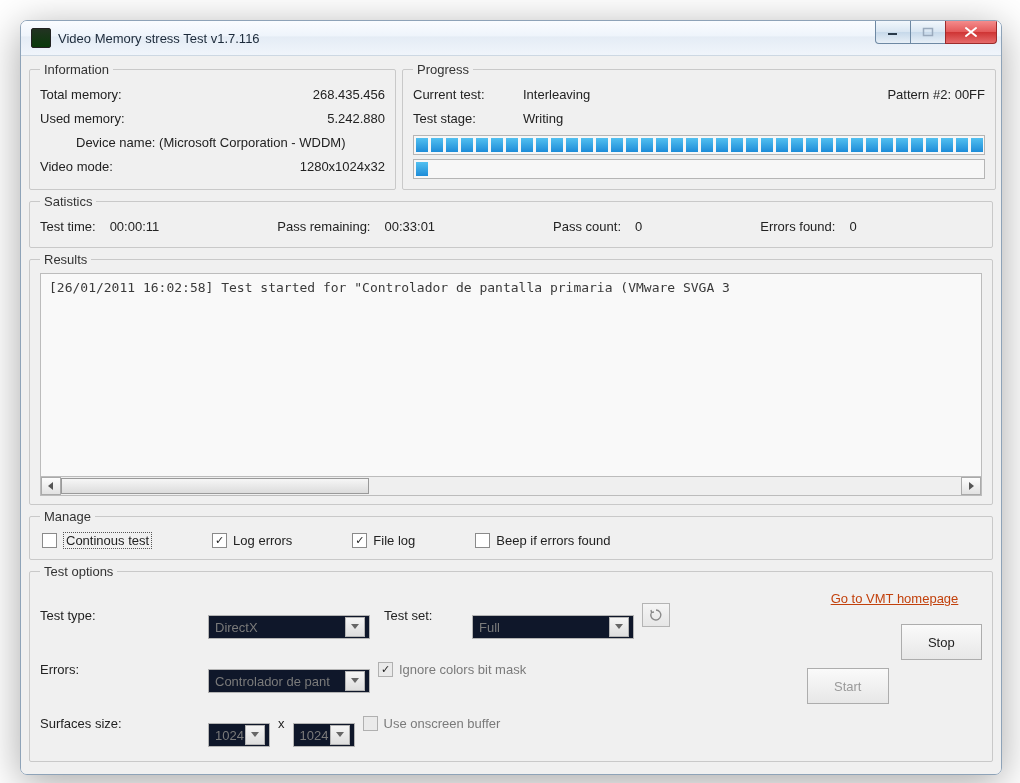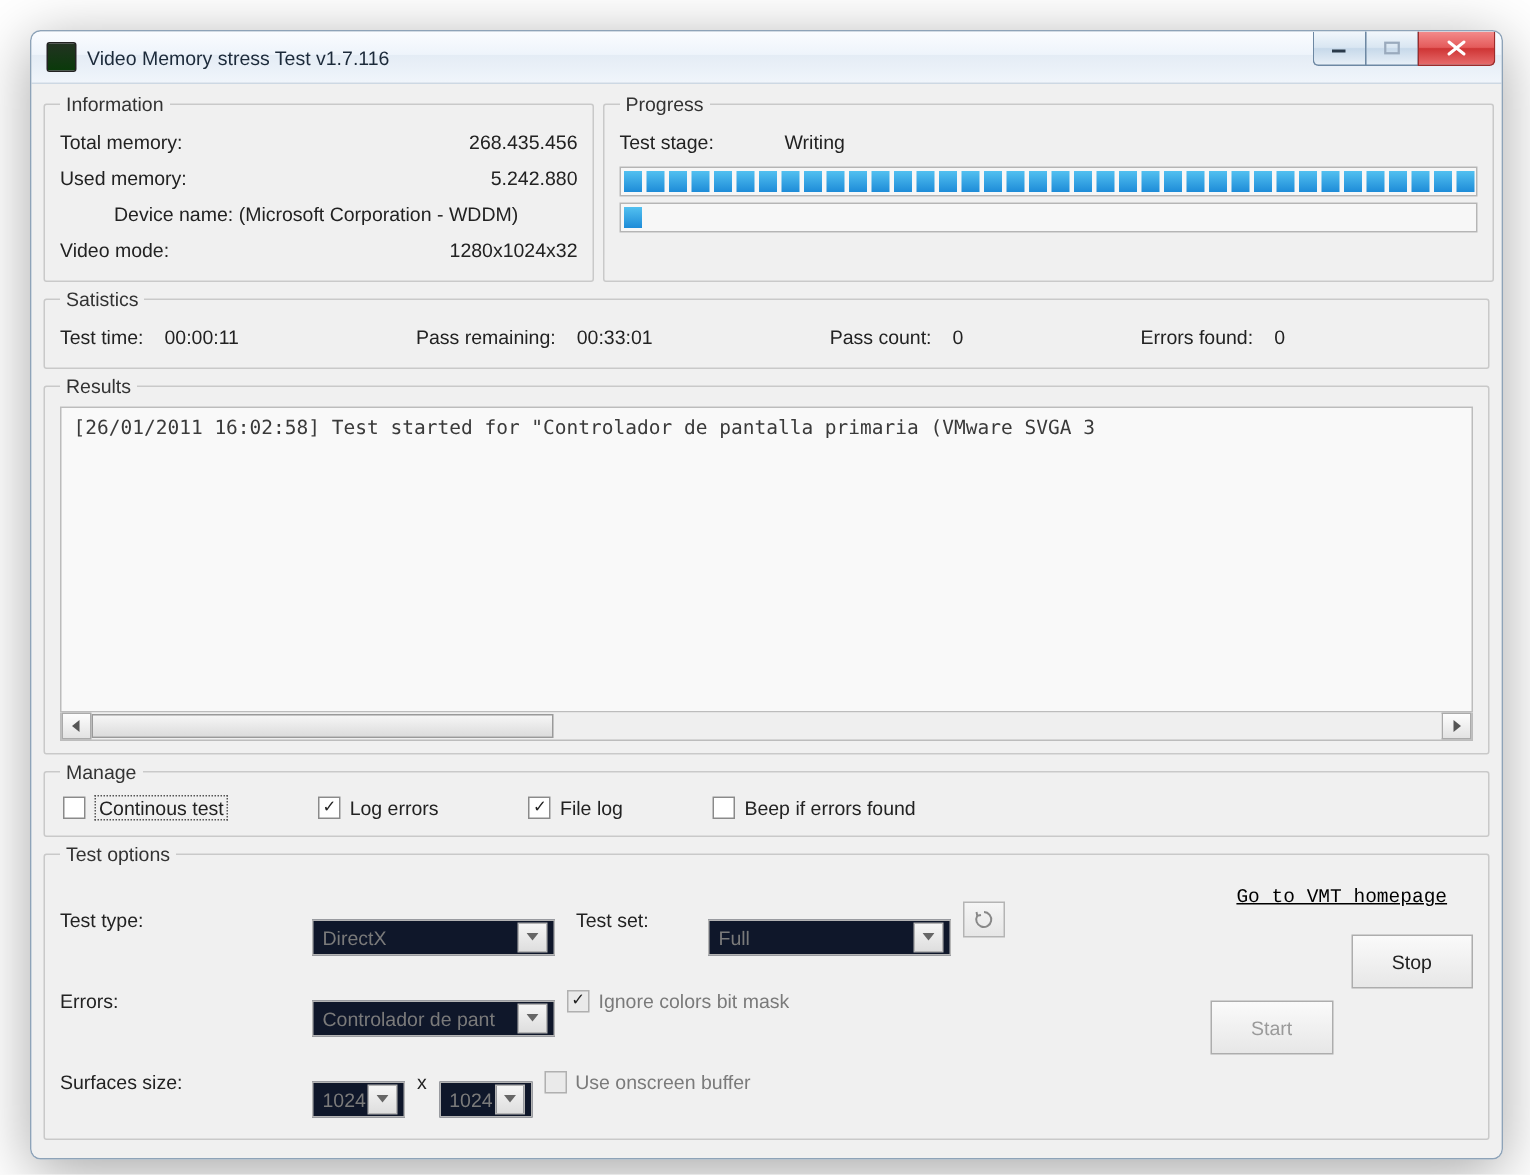--- a/index.html
+++ b/index.html
@@ -67,21 +67,21 @@
   .opts .rightcol{width:175px;display:flex;flex-direction:column;gap:8px;align-items:stretch;padding:4px 0;}
   .optrow{display:flex;align-items:center;gap:8px;margin:6px 0;}
   .optrow .olab{width:160px;}
   .optrow .olab2{width:80px;margin-left:6px;}
   .combo{display:flex;align-items:center;height:22px;border:1px solid #b4b4b4;background:#0f172a;color:#7a7a7a;padding:0 4px 0 6px;min-width:150px;margin-top:24px;}
   .combo.sm{min-width:50px;}
   .combo .ddbtn{margin-left:auto;width:18px;height:18px;border:1px solid #b4b4b4;background:linear-gradient(#f5f5f5,#dedede);display:flex;align-items:center;justify-content:center;}
   .iconbtn{width:26px;height:22px;border:1px solid #b4b4b4;background:linear-gradient(#f5f5f5,#e6e6e6);display:flex;align-items:center;justify-content:center;}
   .grey{color:#7a7a7a;}
   .linkrow{text-align:center;margin:2px 0 10px 0;}
-  .link{color:#000000;text-decoration:underline;cursor:pointer;font-family:Liberation Mono, monospace;}
+  .link{color:#c2410c;text-decoration:underline;cursor:pointer;}
   .btnrow{display:flex;gap:12px;}
   .wbtn{flex:1;height:34px;border:1px solid #adadad;background:linear-gradient(#fafafa,#e7e7e7);display:flex;align-items:center;justify-content:center;}
   .wbtn.disabled{color:#9a9a9a;margin-top:44px;}
 </style>
 </head>
 <body>
 
 <div class="outerwrap">
 <div class="window">
 
@@ -122,20 +122,25 @@
             </div>
         <div class="devrow"><span>Device name:</span> <span>(Microsoft Corporation - WDDM)</span></div>
         <div class="kv">
               <span class="k">Video mode:</span>
               <span class="v">1280x1024x32</span>
             </div>
       </fieldset>
 
       <fieldset class="group progress">
         <legend>Progress</legend>
+        <div class="progrow">
+          <span class="plab">Current test:</span>
+          <span class="pval">Interleaving</span>
+          <span class="pright">Pattern #2: 00FF</span>
+        </div>
         <div class="progrow">
           <span class="plab">Test stage:</span>
           <span class="pval">Writing</span>
         </div>
         <div class="pbar">
           <div class="fillsegs" id="pb1"><span class="seg"></span><span class="seg"></span><span class="seg"></span><span class="seg"></span><span class="seg"></span><span class="seg"></span><span class="seg"></span><span class="seg"></span><span class="seg"></span><span class="seg"></span><span class="seg"></span><span class="seg"></span><span class="seg"></span><span class="seg"></span><span class="seg"></span><span class="seg"></span><span class="seg"></span><span class="seg"></span><span class="seg"></span><span class="seg"></span><span class="seg"></span><span class="seg"></span><span class="seg"></span><span class="seg"></span><span class="seg"></span><span class="seg"></span><span class="seg"></span><span class="seg"></span><span class="seg"></span><span class="seg"></span><span class="seg"></span><span class="seg"></span><span class="seg"></span><span class="seg"></span><span class="seg"></span><span class="seg"></span><span class="seg"></span><span class="seg"></span></div>
         </div>
         <div class="pbar">
           <div class="fillsegs" id="pb2"><span class="seg"></span></div>
         </div>

